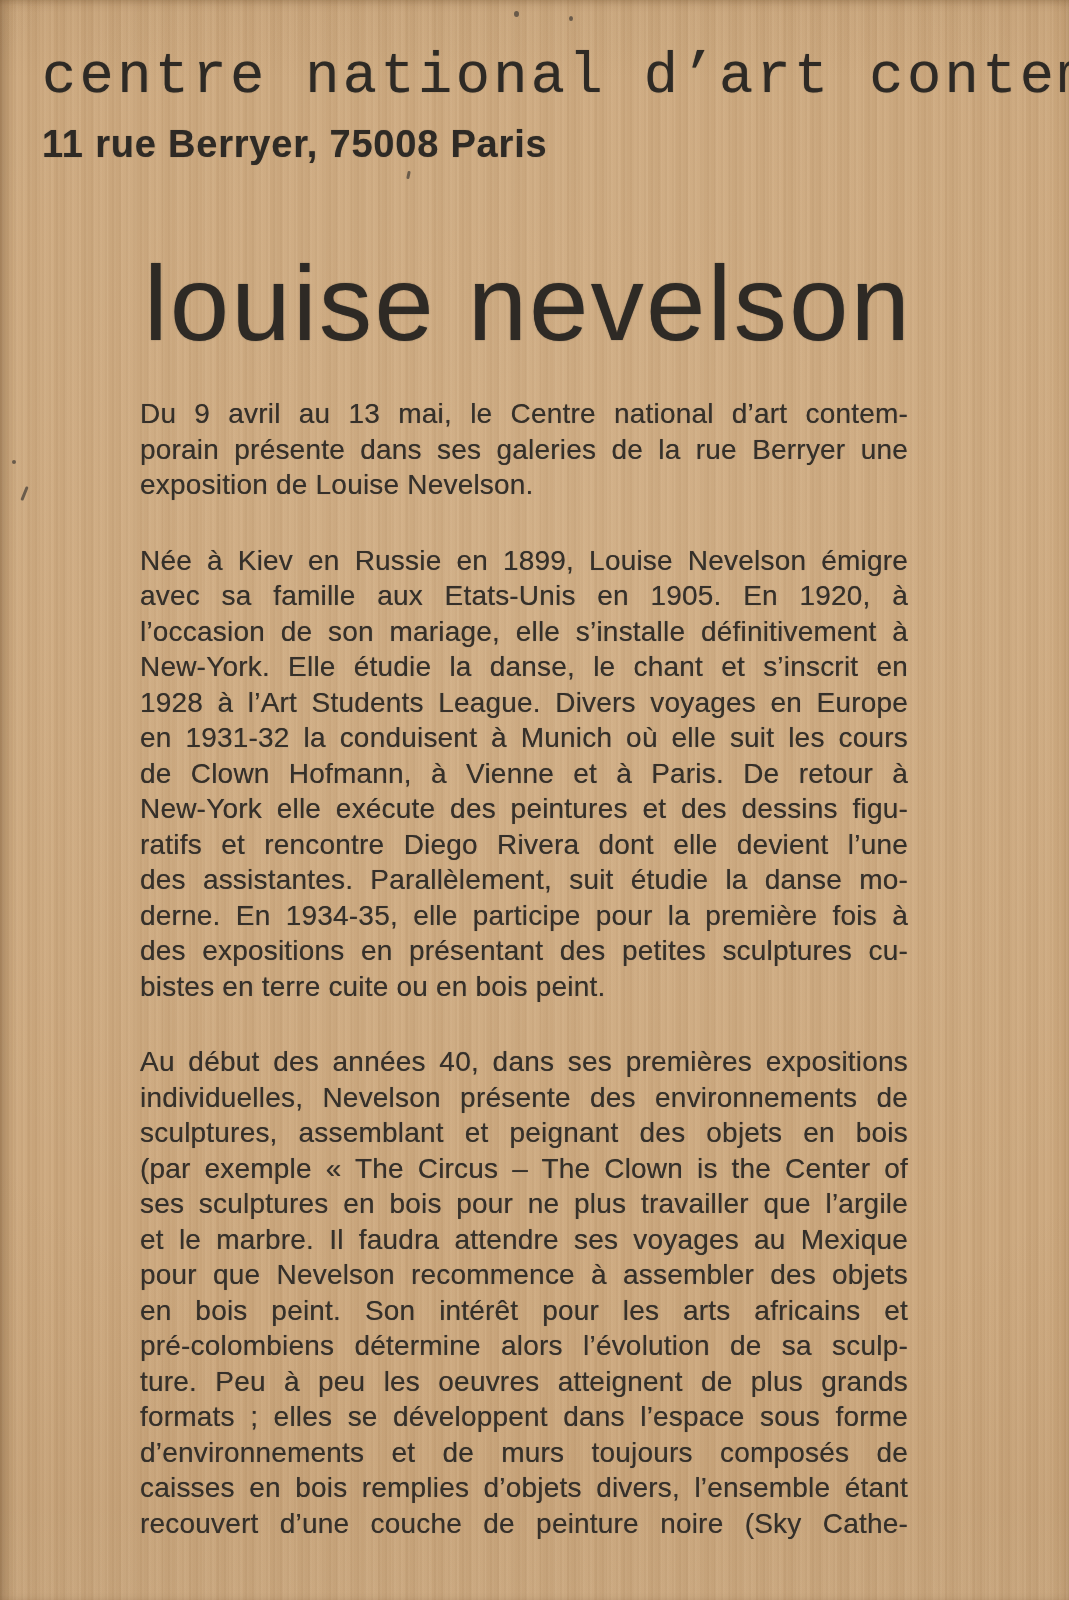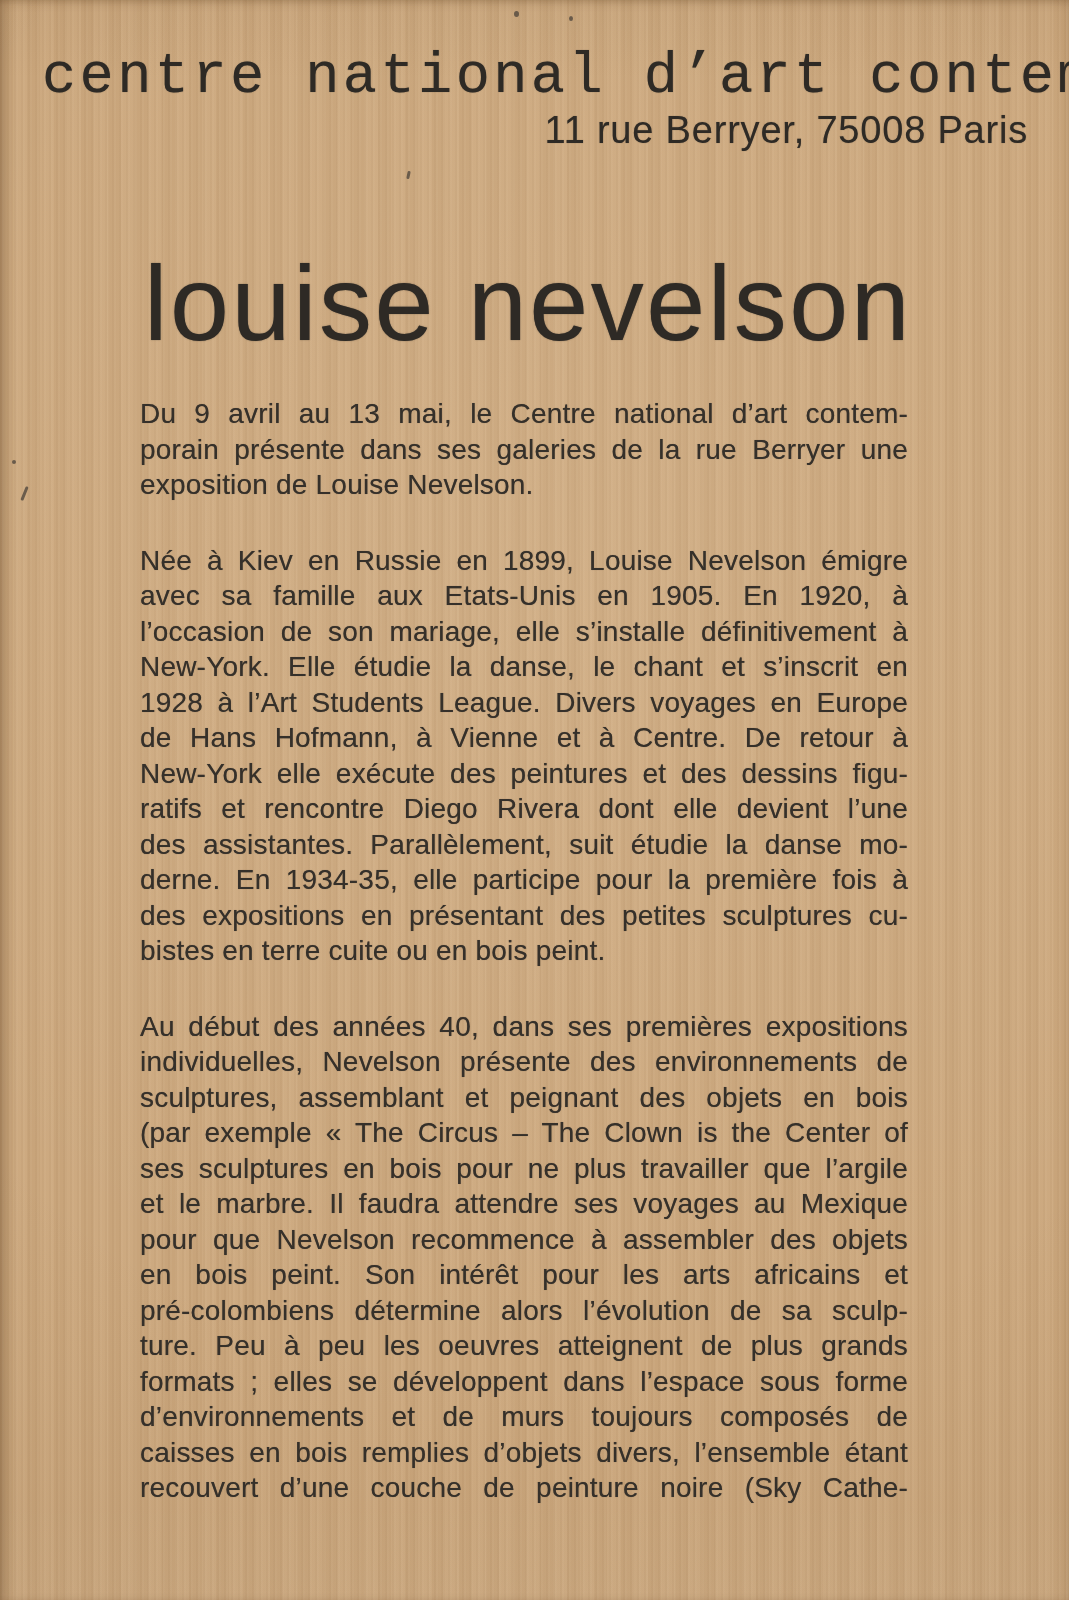--- a/index.html
+++ b/index.html
@@ -40,24 +40,24 @@
   .org-name {
     font-size: 57px;
     line-height: 1.1;
     letter-spacing: 3.4px;
     white-space: nowrap;
     color: var(--ink-heading, #2e2a25);
     text-shadow: 0 0 1px rgba(46,42,37,0.55);
     font-family: Liberation Mono, monospace;
   }
   .org-address {
-    margin-top: 0;
-    text-align: right;
+    margin-top: 14px;
+    text-align: left;
     font-size: 38px;
-    font-weight: normal;
+    font-weight: bold;
     letter-spacing: 0.8px;
     color: var(--ink-heading, #2e2a25);
     text-shadow: 0 0 1px rgba(46,42,37,0.5);
   }
 
   .doc-title {
     position: absolute;
     left: 128px;
     top: 234px;
     margin: 16px;
@@ -121,21 +121,22 @@
       <div class="line">porain présente dans ses galeries de la rue Berryer une</div>
       <div class="line last">exposition de Louise Nevelson.</div>
     </section>
 
     <section class="para">
       <div class="line">Née à Kiev en Russie en 1899, Louise Nevelson émigre</div>
       <div class="line">avec sa famille aux Etats-Unis en 1905. En 1920, à</div>
       <div class="line">l’occasion de son mariage, elle s’installe définitivement à</div>
       <div class="line">New-York. Elle étudie la danse, le chant et s’inscrit en</div>
       <div class="line">1928 à l’Art Students League. Divers voyages en Europe</div>
-      <div class="line">de Hans Hofmann, à Vienne et à Centre. De retour à</div>
+      <div class="line">en 1931-32 la conduisent à Munich où elle suit les cours</div>
+      <div class="line">de Clown Hofmann, à Vienne et à Paris. De retour à</div>
       <div class="line">New-York elle exécute des peintures et des dessins figu-</div>
       <div class="line">ratifs et rencontre Diego Rivera dont elle devient l’une</div>
       <div class="line">des assistantes. Parallèlement, suit étudie la danse mo-</div>
       <div class="line">derne. En 1934-35, elle participe pour la première fois à</div>
       <div class="line">des expositions en présentant des petites sculptures cu-</div>
       <div class="line last">bistes en terre cuite ou en bois peint.</div>
     </section>
 
     <section class="para">
       <div class="line">Au début des années 40, dans ses premières expositions</div>

